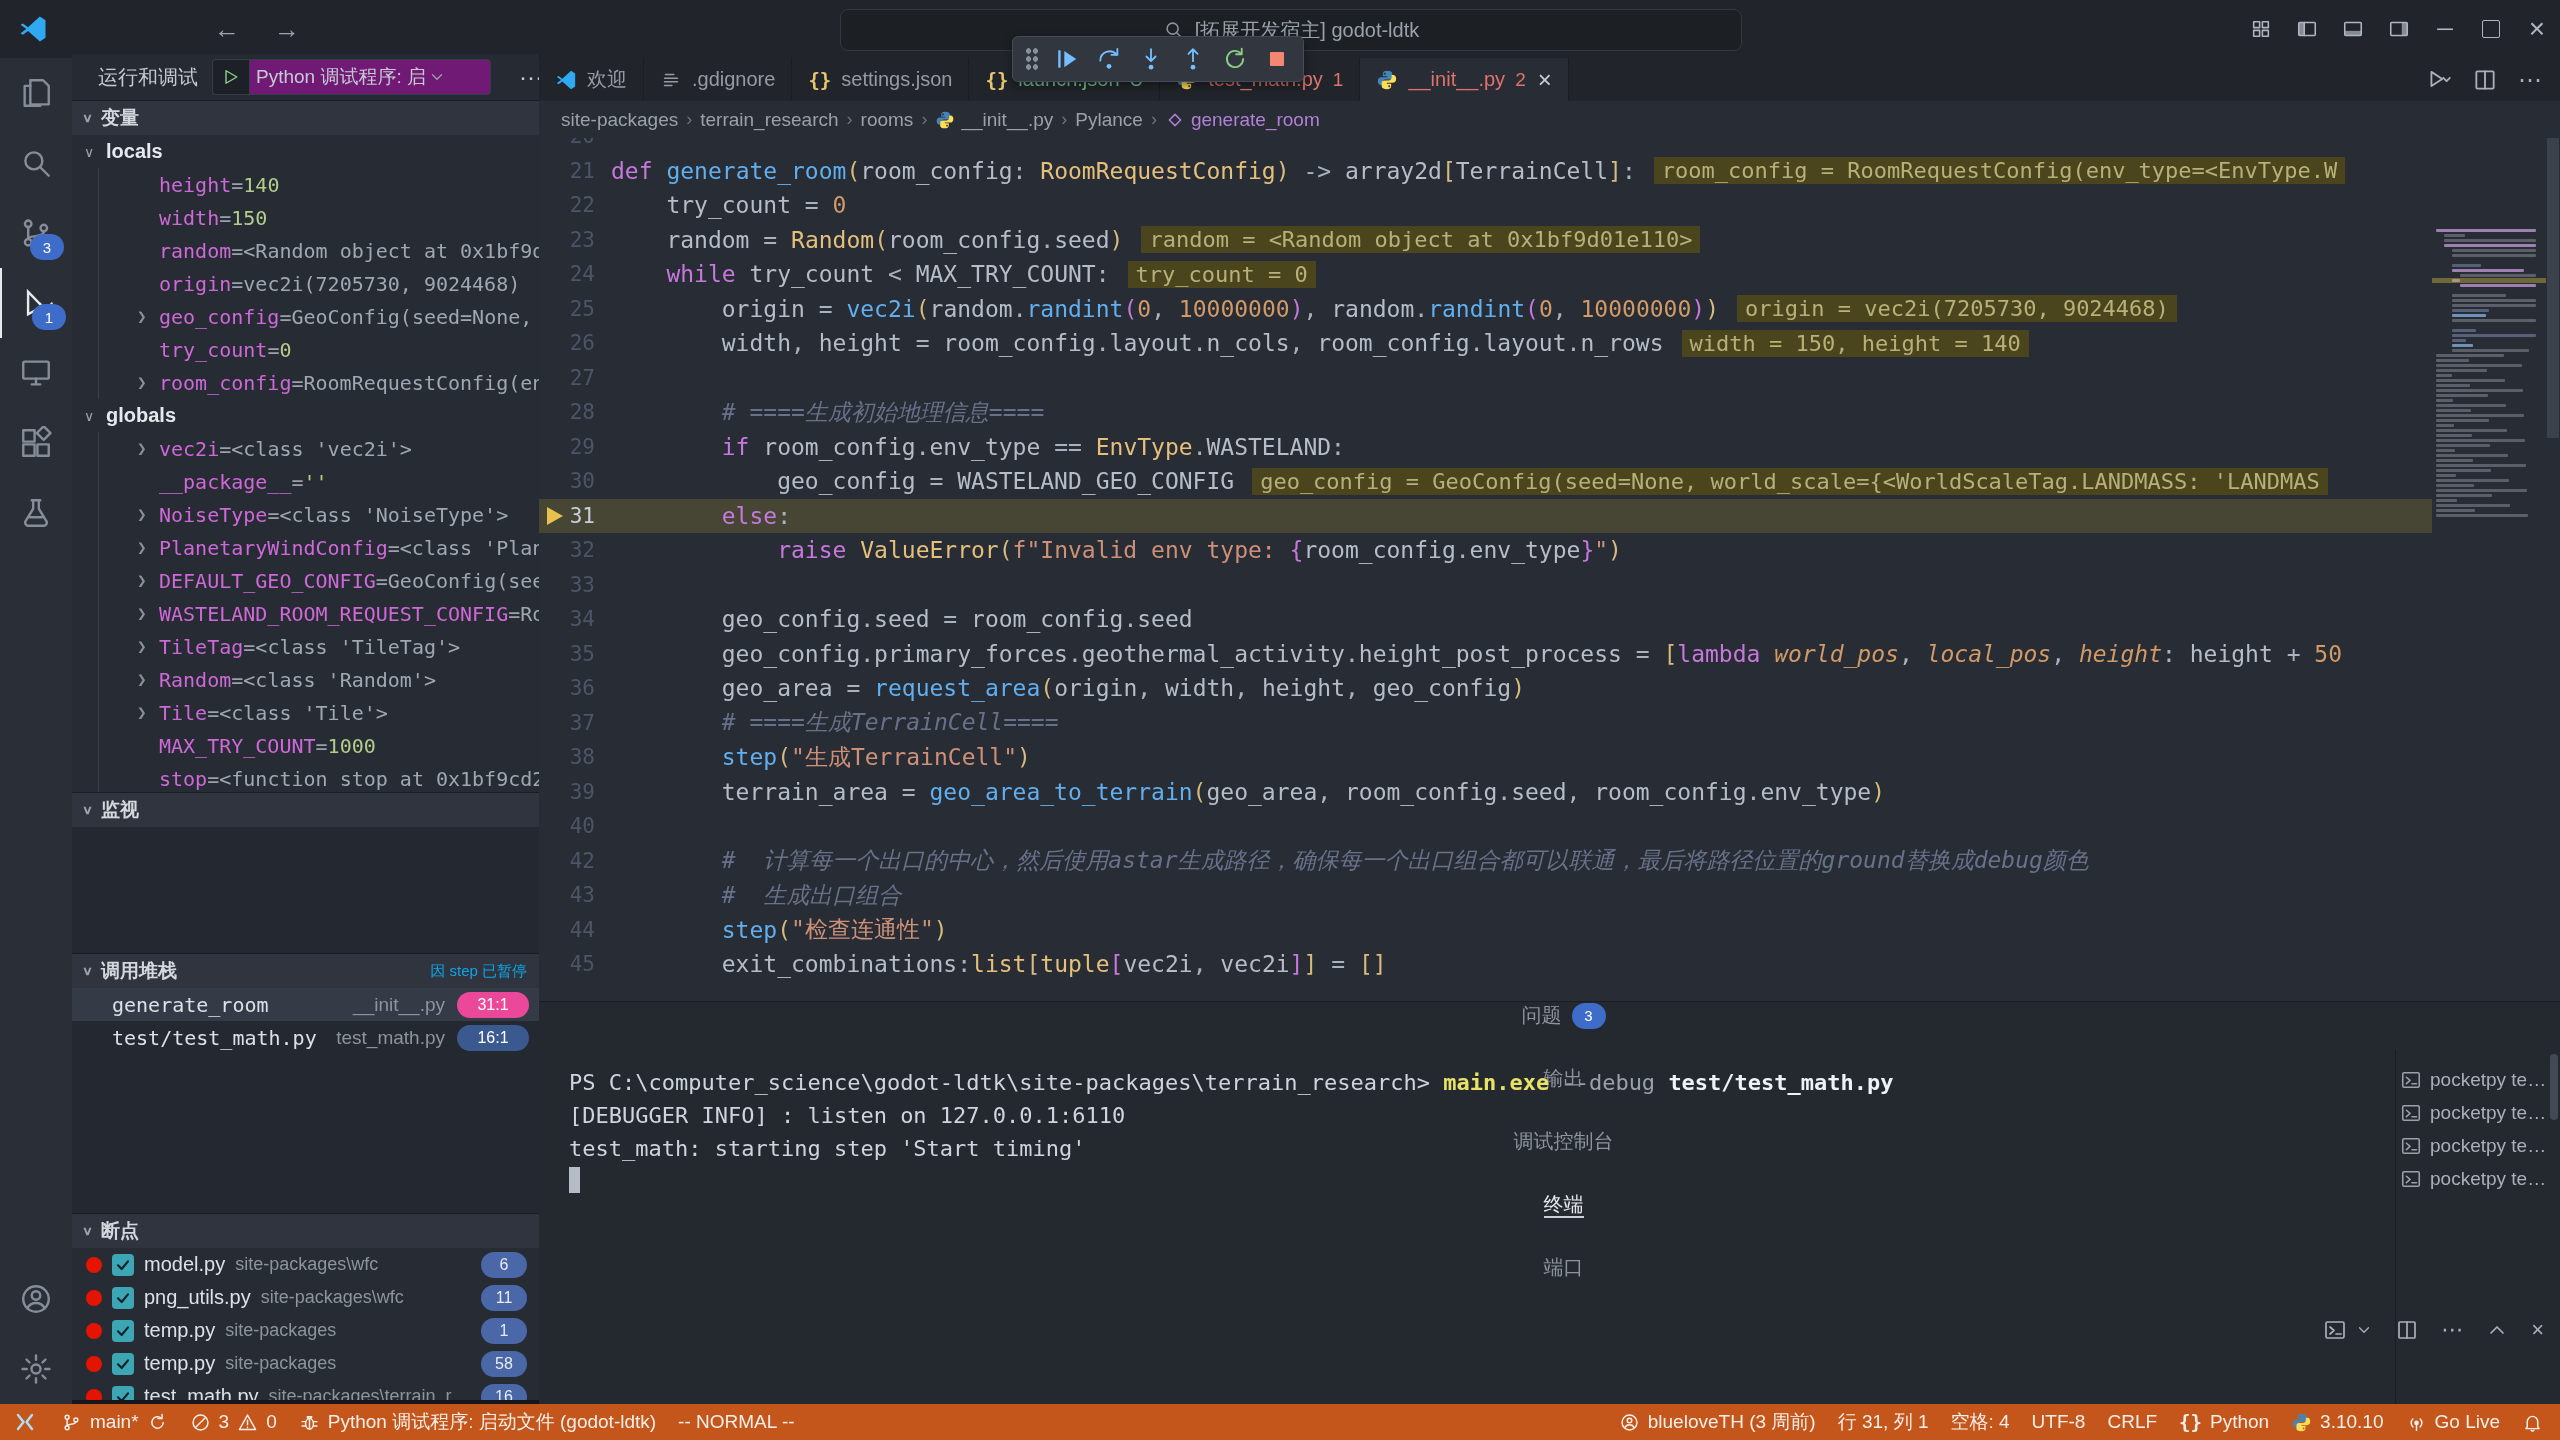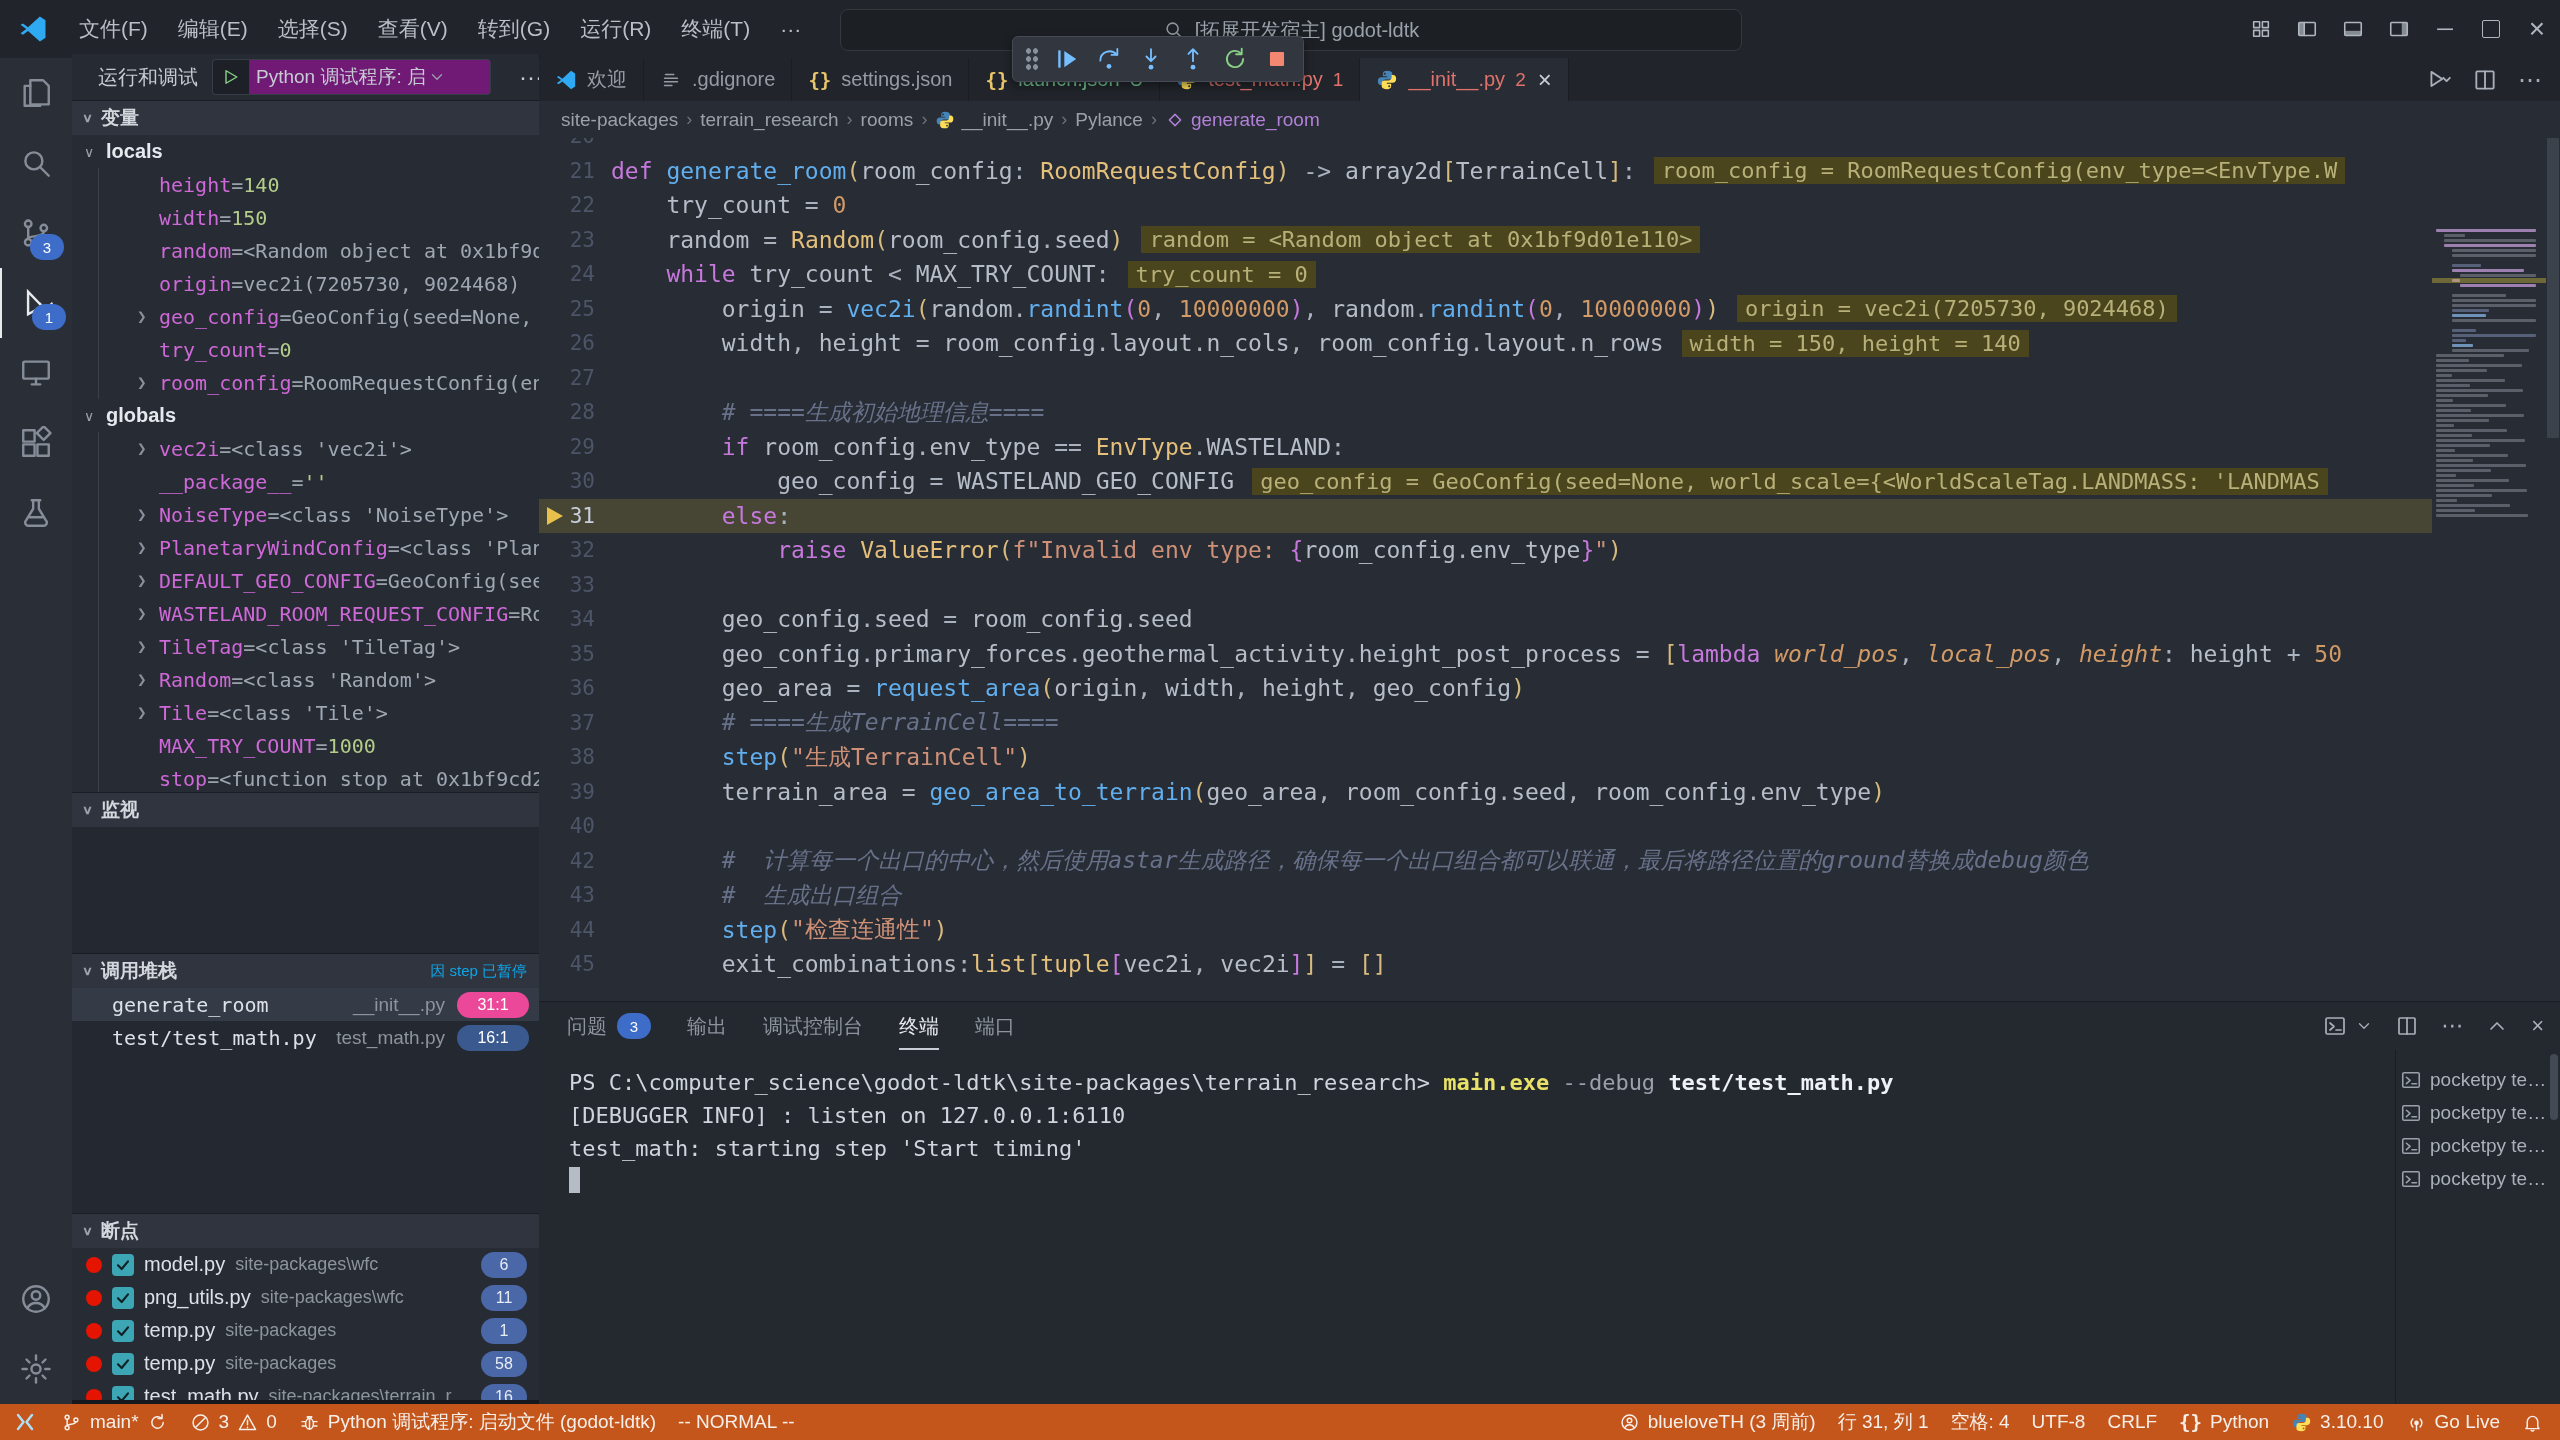--- a/index.html
+++ b/index.html
@@ -132,21 +132,21 @@
   .dbg-hint{background:#4a451d;color:#b8b079;margin-left:18px;padding:1px 8px;font-size:22px;}
 
   #minimap{position:absolute;right:14px;top:80px;width:114px;height:863px;background:#282c34;overflow:hidden;}
   .mm-line{position:absolute;height:3px;border-radius:1px;}
   #mm-current{position:absolute;left:0;width:114px;height:5px;background:rgba(196,176,62,.45);}
   #vscrollbar{position:absolute;right:0;top:80px;width:14px;height:863px;}
   #vscroll-handle{position:absolute;left:1px;top:0;width:12px;height:300px;background:rgba(121,130,142,.25);}
 
   
   #panel{left:539px;top:1001px;width:2021px;height:403px;background:#24282f;border-top:1px solid #1a1d23;}
-  #panel-tabs{height:48px;display:flex;align-items:center;padding-left:28px;gap:36px;font-size:20px;color:#8d949e;}
+  #panel-tabs{height:48px;display:flex;align-items:center;padding-left:28px;gap:36px;font-size:20px;color:#8d949e;flex-direction:column;}
   .ptab{display:flex;align-items:center;gap:10px;height:48px;}
   .ptab.active{color:#e6e9ee;box-shadow:inset 0 -2px 0 #c9ced6;}
   .ptab-badge{min-width:26px;height:26px;border-radius:13px;background:#3d6cc9;color:#fff;font-size:15px;
               display:flex;align-items:center;justify-content:center;padding:0 4px;}
   #panel-actions{margin-left:auto;display:flex;align-items:center;gap:22px;padding-right:16px;color:#aab0b9;}
   #panel-actions .ic{width:24px;height:24px;}
   #panel-actions .glyph{font-size:22px;}
   #term-lines{position:absolute;left:30px;top:64px;width:1820px;font-family:"DejaVu Sans Mono",monospace;
               font-size:22px;line-height:33px;white-space:pre;overflow:hidden;}
   .t-prompt{color:#cfd5dd;} .t-yellow{color:#e8e266;font-weight:bold;} .t-dim{color:#9aa1ab;}
@@ -170,30 +170,20 @@
 </style>
 </head>
 <body>
 
 <div id="titlebar" class="abs">
   <span id="vscode-logo" class="ic">
       <svg viewBox="0 0 24 24">
         <path fill="#2fa9f2" d="M17.5 2 8 10.5 4 7.5 2 8.6l4.6 3.4L2 15.4l2 1.1 4-3 9.5 8.5L22 19V5z"></path>
       </svg>
     </span>
-  <div id="menus" style="display:flex;">
-      <div class="menu-item">文件(F)</div>
-      <div class="menu-item">编辑(E)</div>
-      <div class="menu-item">选择(S)</div>
-      <div class="menu-item">查看(V)</div>
-      <div class="menu-item">转到(G)</div>
-      <div class="menu-item">运行(R)</div>
-      <div class="menu-item">终端(T)</div>
-      <div class="menu-item">···</div>
-    </div>
   <div id="nav-arrows">
     <span>←</span>
     <span>→</span>
   </div>
   <div id="searchbox">
     <span class="ic">
         <svg viewBox="0 0 24 24" fill="none" stroke="currentColor" stroke-width="1.7" stroke-linecap="round" stroke-linejoin="round">
           <circle cx="10.5" cy="10.5" r="6"></circle>
           <path d="M15 15l6 6"></path>
         </svg>

